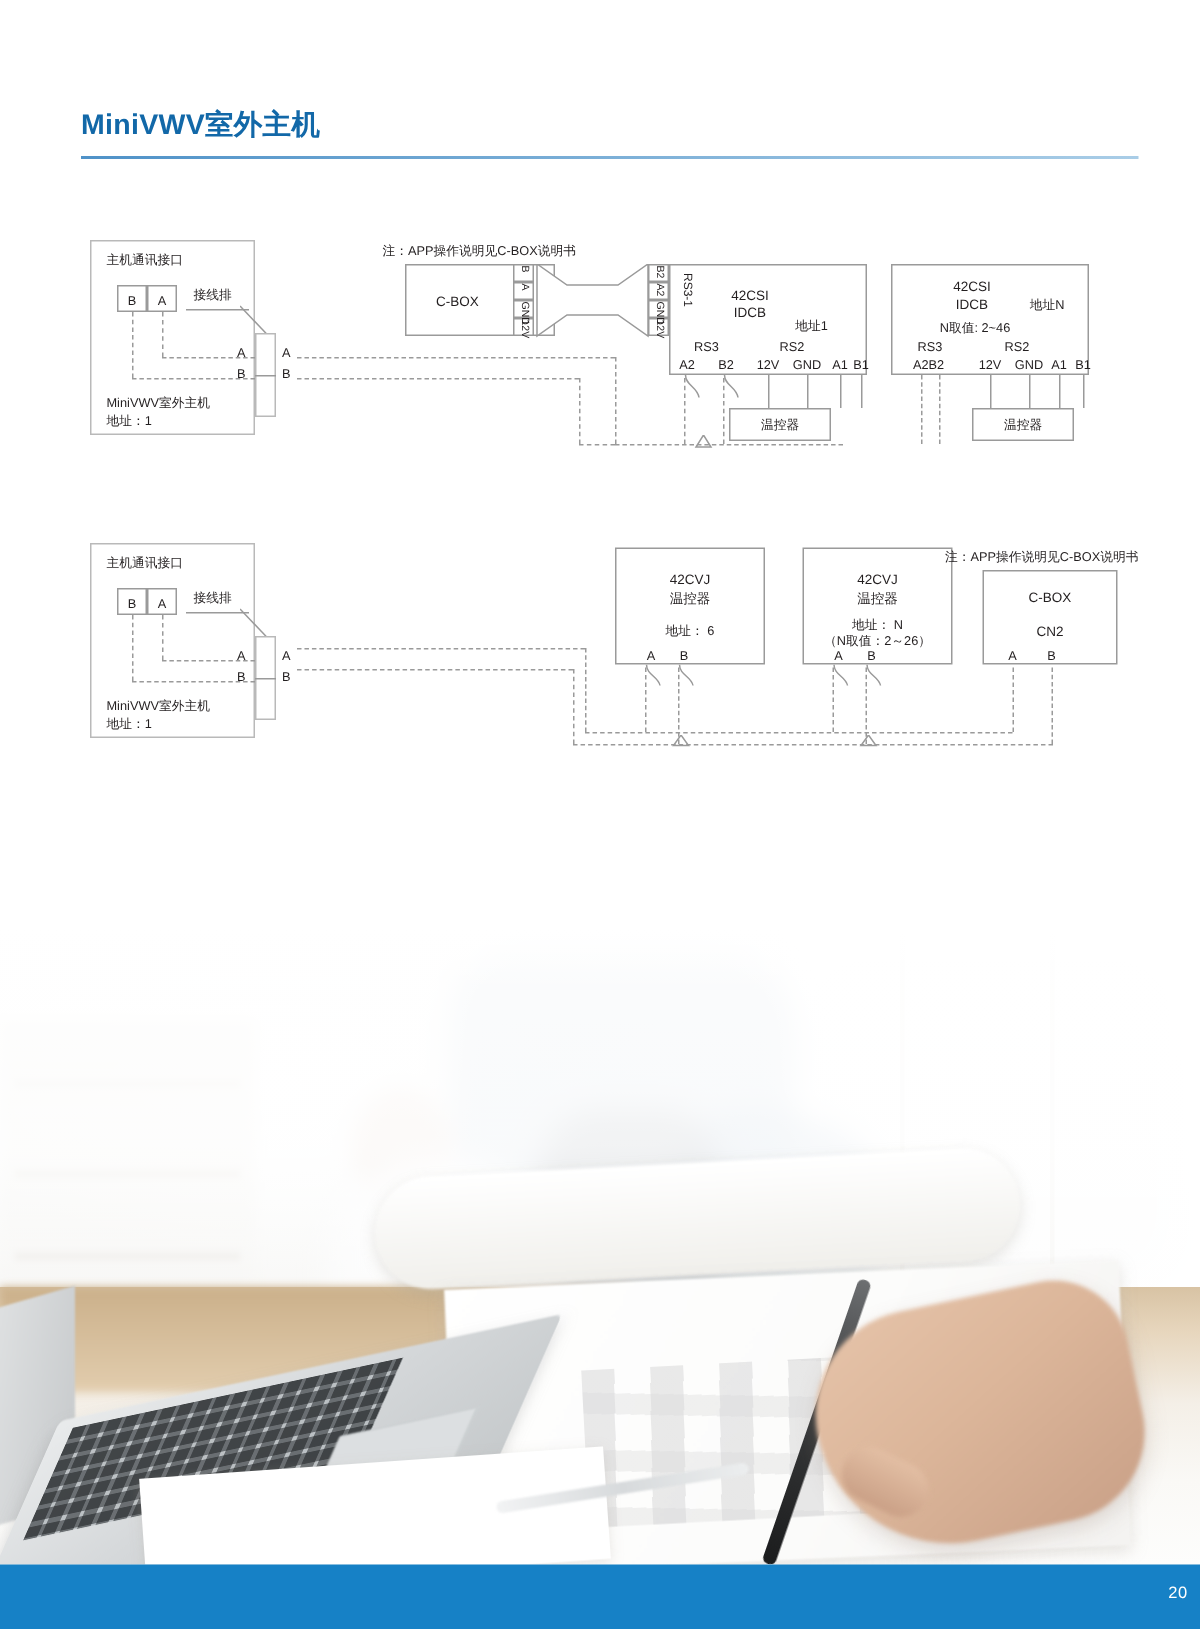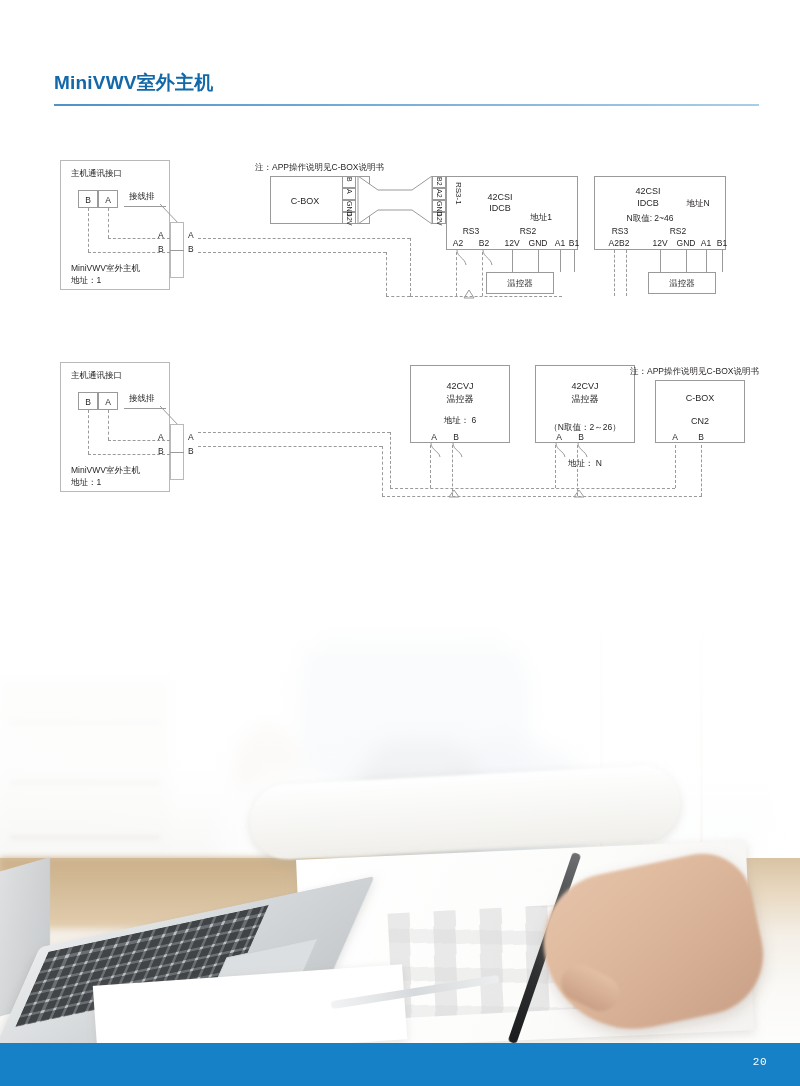--- a/index.html
+++ b/index.html
@@ -179,22 +179,22 @@
     position:absolute;left:0;top:0;width:800px;height:40px;
     background:linear-gradient(to bottom,#ffffff,rgba(255,255,255,0));
   }
 
   
   .footer{
     position:absolute;left:0;top:1043px;width:800px;height:43px;
     background:#1681c6;
   }
   .pagenum{
-    position:absolute;right:33px;top:1056px;
-    color:#ffffff;font-size:11px;letter-spacing:.5px;font-family:Liberation Mono, monospace;
+    position:absolute;right:8px;top:1056px;
+    color:#ffffff;font-size:11px;letter-spacing:.5px;
   }
 </style>
 </head>
 <body>
 
 <div class="page">
 
   <div class="title">MiniVWV室外主机</div>
   <div class="title-rule"></div>
 
@@ -376,21 +376,21 @@
     <svg style="position:absolute;left:452px;top:443px;" width="12" height="15">
       <path d="M1 0 C 1 7, 9 8, 10 14" fill="none" stroke="#9a9a9a" stroke-width="1"></path>
     </svg>
     <svg style="position:absolute;left:447px;top:490px;" width="14" height="8">
       <polygon points="7,0 12,7 2,7" fill="none" stroke="#9a9a9a" stroke-width="1"></polygon>
     </svg>
 
     <div class="box" style="left:535px;top:365px;width:100px;height:78px;"></div>
     <div class="lbl c big" style="left:585px;top:381px;">42CVJ</div>
     <div class="lbl c big" style="left:585px;top:394px;">温控器</div>
-    <div class="lbl c" style="left:585px;top:411px;margin-top:47px;">地址： N</div>
+    <div class="lbl c" style="left:585px;top:411px;">地址： N</div>
     <div class="lbl c" style="left:585px;top:422px;">（N取值：2～26）</div>
     <div class="lbl c" style="left:559px;top:432px;">A</div>
     <div class="lbl c" style="left:581px;top:432px;">B</div>
     <div class="dl v" style="left:555px;top:445px;height:43px;"></div>
     <div class="dl v" style="left:577px;top:445px;height:51px;"></div>
     <svg style="position:absolute;left:555px;top:443px;" width="12" height="15">
       <path d="M1 0 C 1 7, 9 8, 10 14" fill="none" stroke="#9a9a9a" stroke-width="1"></path>
     </svg>
     <svg style="position:absolute;left:577px;top:443px;" width="12" height="15">
       <path d="M1 0 C 1 7, 9 8, 10 14" fill="none" stroke="#9a9a9a" stroke-width="1"></path>

